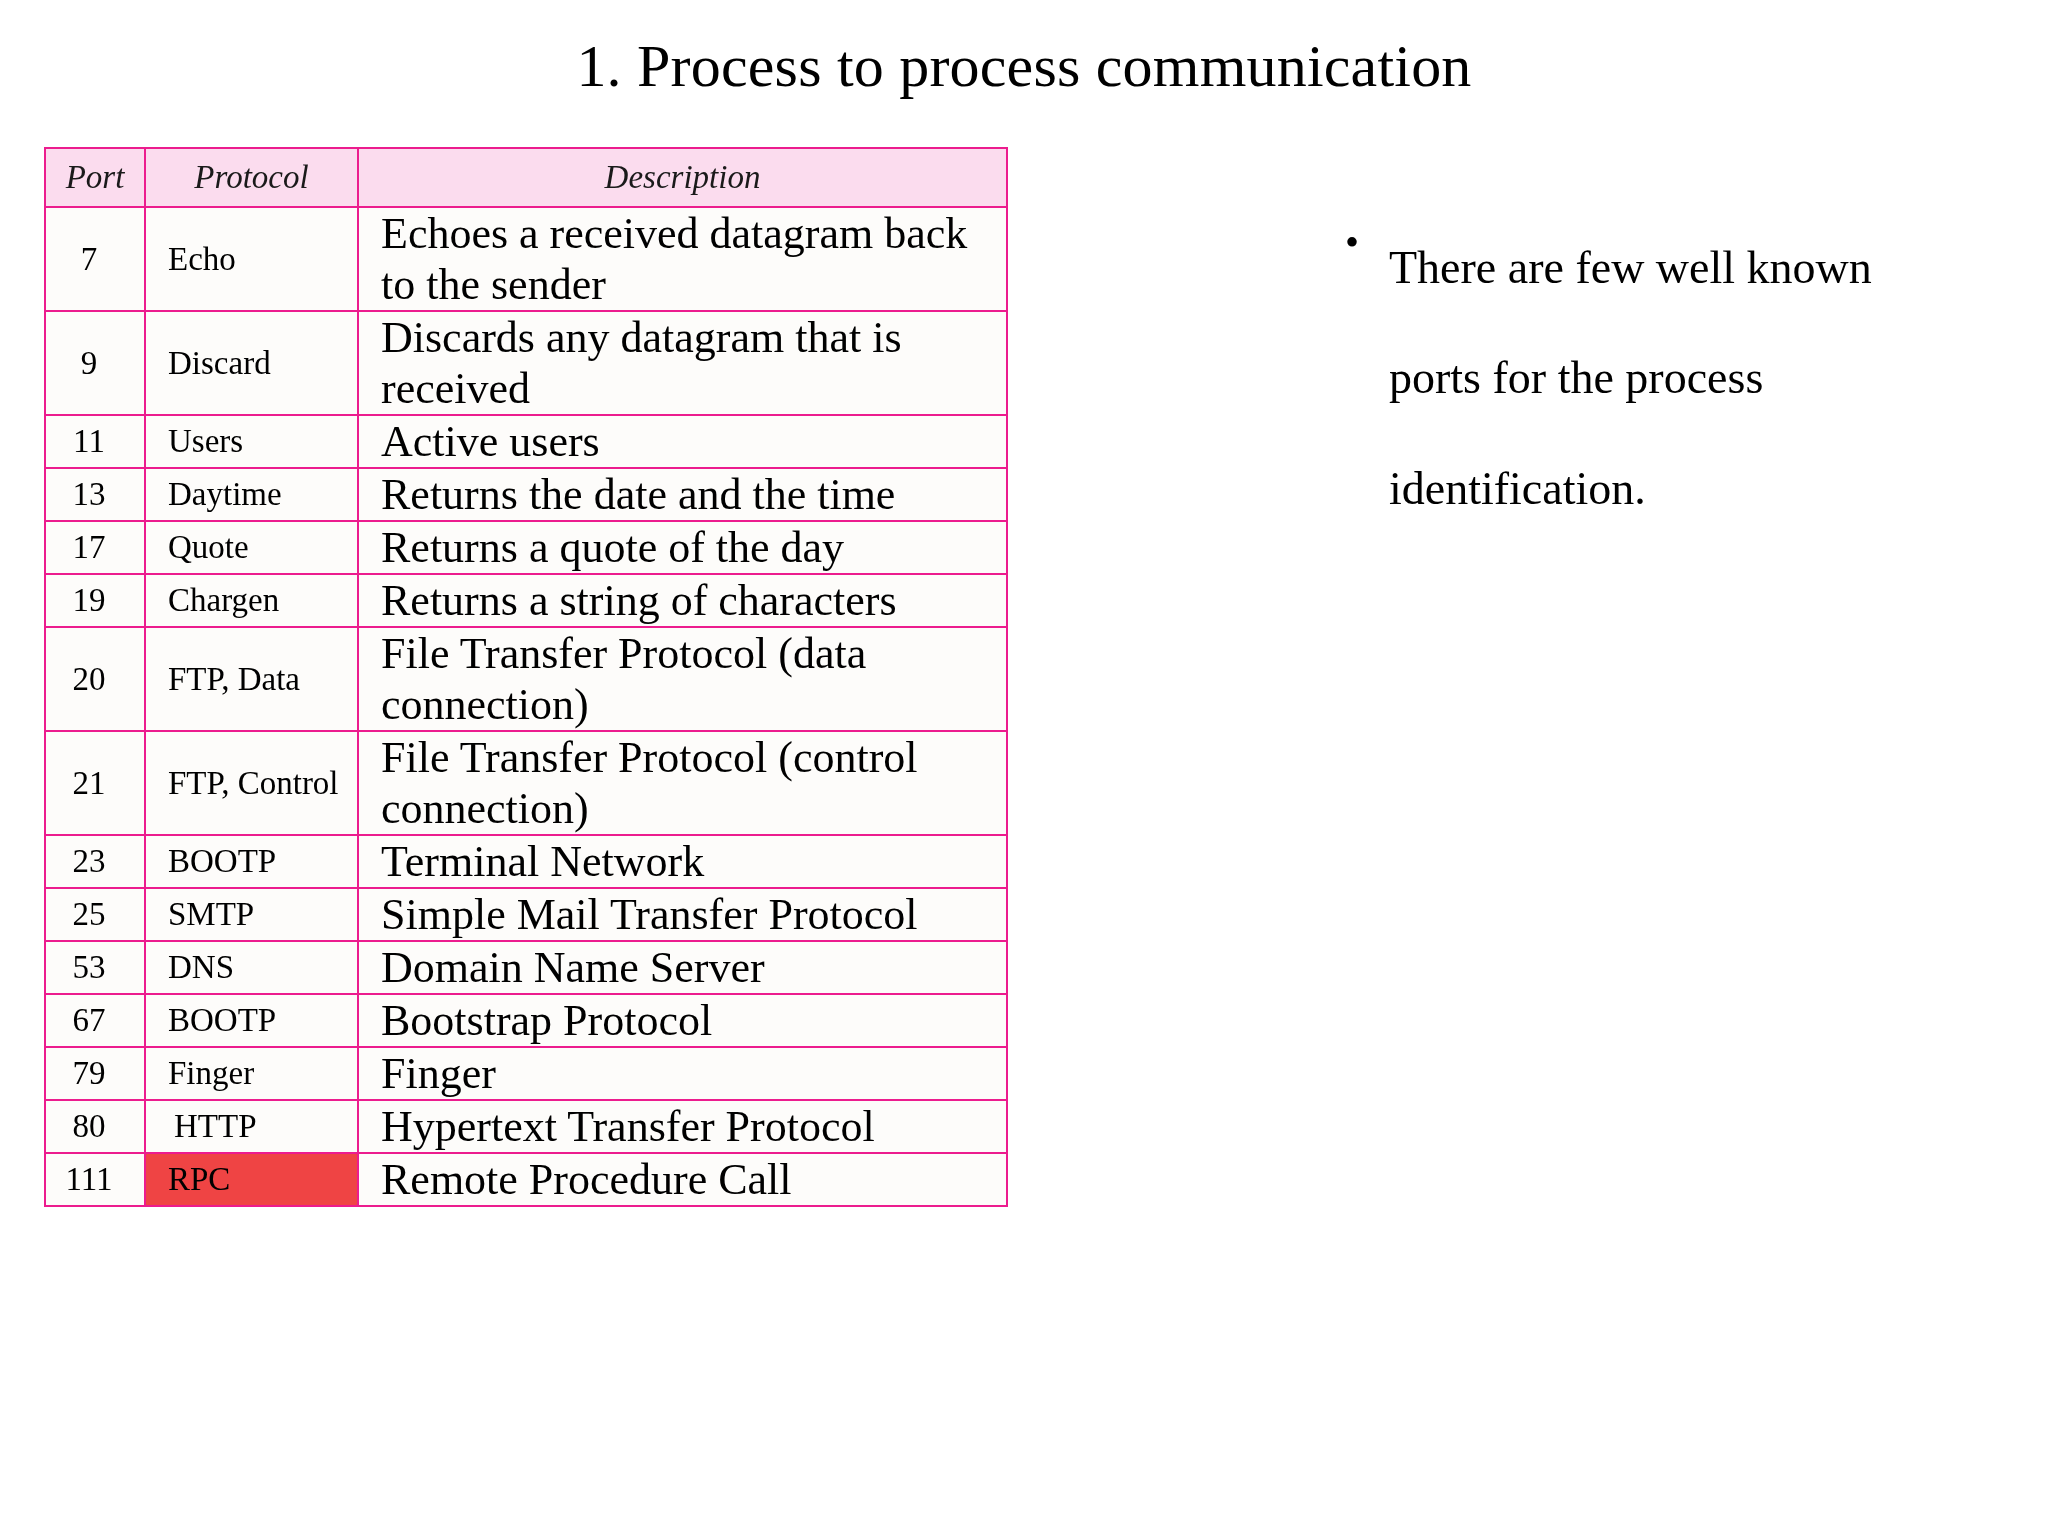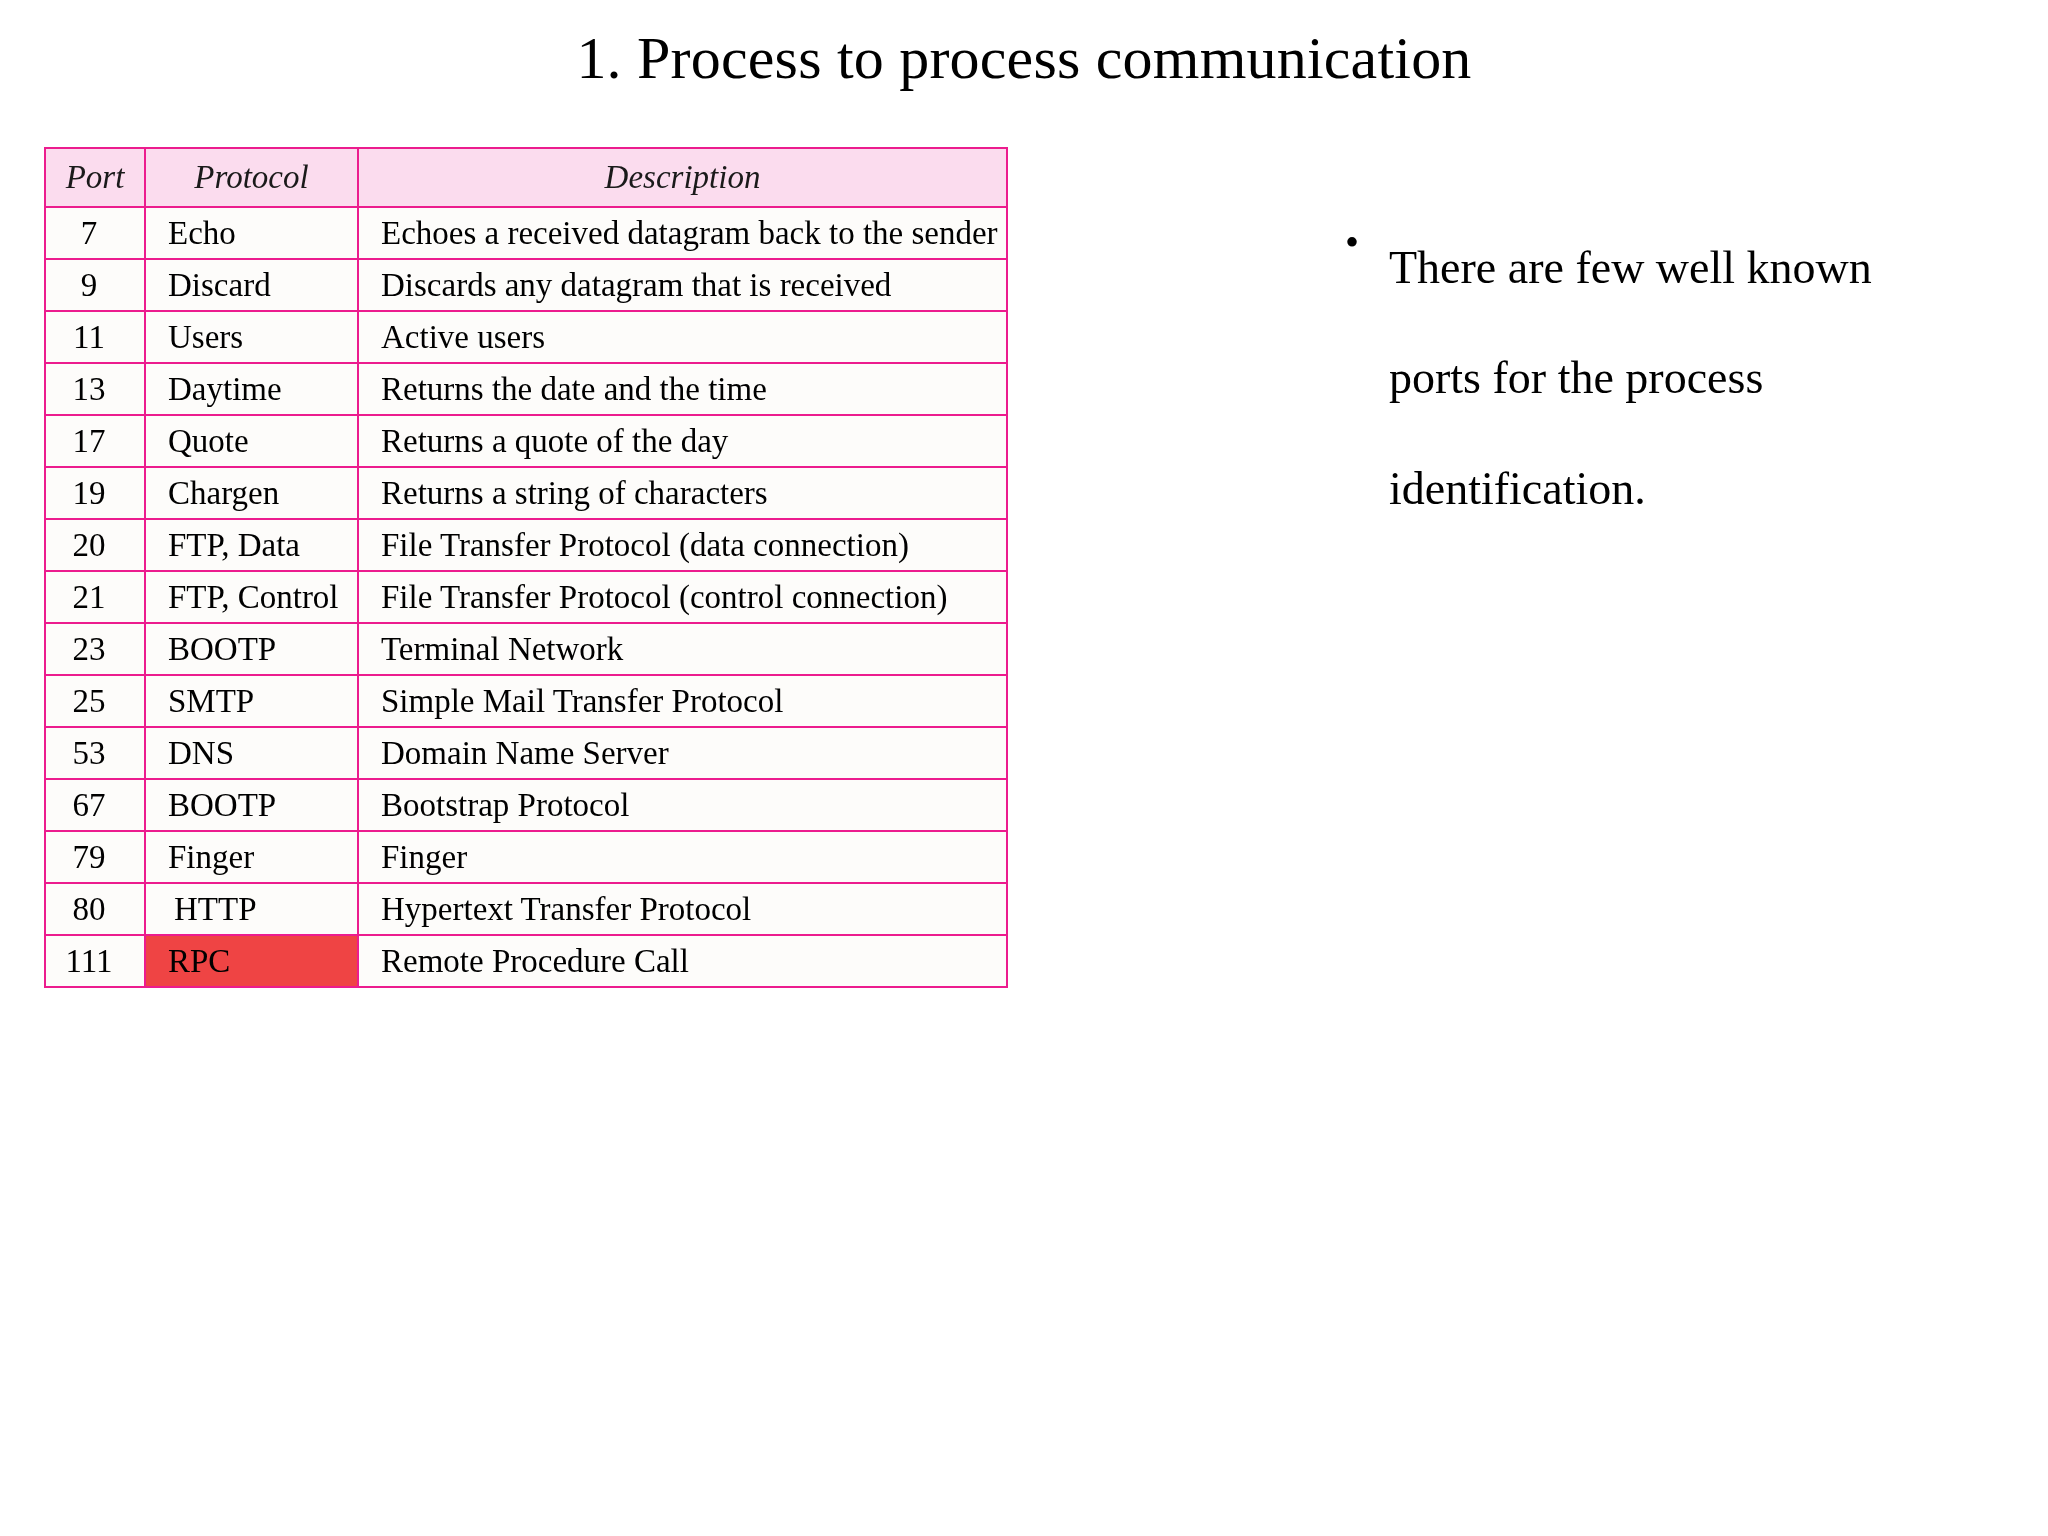--- a/index.html
+++ b/index.html
@@ -14,21 +14,21 @@
     overflow: hidden;
     font-family: "Liberation Serif", "DejaVu Serif", serif;
     color: #000000;
     position: relative;
   }
 
   
   #slide-title {
     position: absolute;
     left: 0;
-    top: 24px;
+    top: 32px;
     width: 2048px;
     text-align: center;
     font-size: 60px;
     line-height: 1.15;
     letter-spacing: 0.2px;
     font-weight: 400;
     color: #000;
     white-space: nowrap;
   }
 
@@ -77,21 +77,21 @@
     box-sizing: border-box;
   }
   table.port-table td.cell-proto {
     text-align: left;
     font-size: 33px;
     padding-left: 22px;
     box-sizing: border-box;
   }
   table.port-table td.cell-desc {
     text-align: left;
-    font-size: 33px;
+    font-size: 44px;
     padding-left: 22px;
     box-sizing: border-box;
   }
 
   
   #bullet-block {
     position: absolute;
     left: 1345px;
     top: 213px;
     width: 620px;

